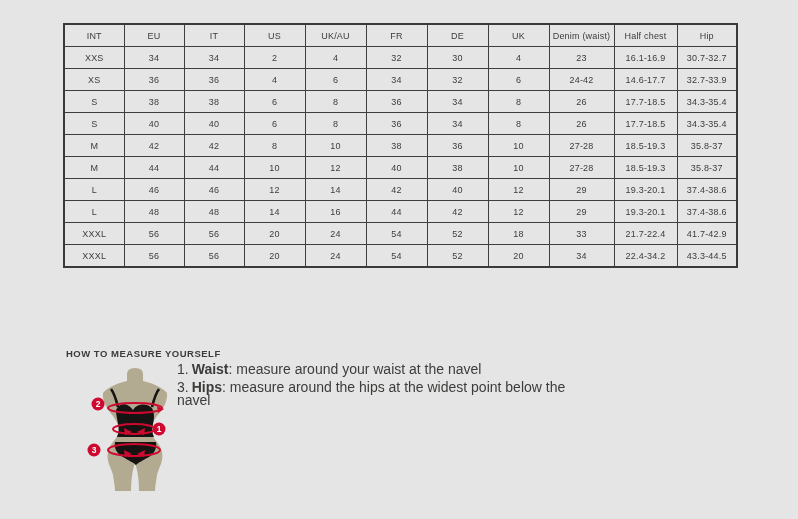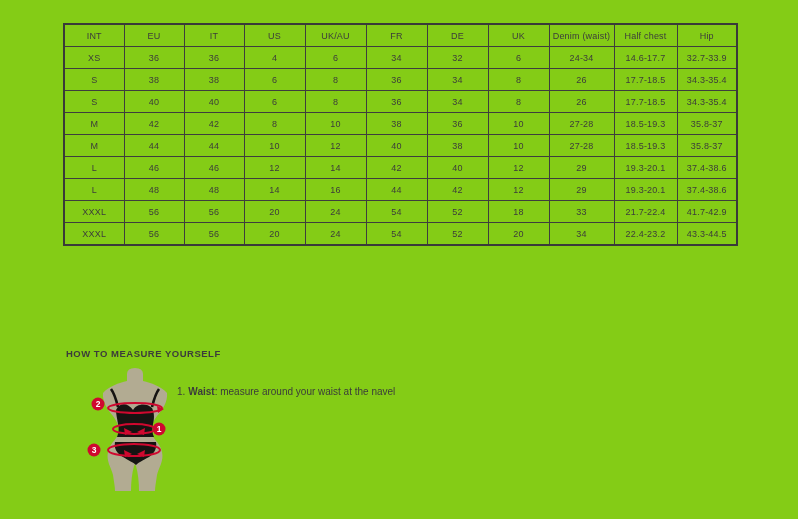--- a/index.html
+++ b/index.html
@@ -1,17 +1,17 @@
 <!DOCTYPE html>
 <html><head>
 <meta charset="utf-8">
 <style>
   html,body{margin:0;padding:0;background:#fff;}
   .page{
-    position:relative;width:798px;height:519px;background:#84cc16;overflow:hidden;
+    position:relative;width:798px;height:519px;background:#e5e5e5;overflow:hidden;
     font-family:"Liberation Sans",sans-serif;color:#3c3c3b;
   }
   
   table.size-table{
     position:absolute;left:63px;top:23px;width:673px;
     border-collapse:collapse;table-layout:fixed;
     border:2px solid #3a3a39;
   }
   table.size-table th,table.size-table td{
     border:1px solid #3e3e3d;
@@ -20,22 +20,22 @@
     text-align:center;vertical-align:middle;color:#3c3c3b;
     white-space:nowrap;overflow:hidden;
   }
   
   .measure-heading{
     position:absolute;left:66px;top:348px;
     font-size:9.5px;font-weight:700;letter-spacing:.5px;color:#3c3c3b;
   }
   .figure-wrap{position:absolute;left:78px;top:366px;width:115px;height:126px;}
   .steps{
-    position:absolute;left:177px;top:385px;width:420px;
-    font-size:10px;line-height:13px;color:#3c3c3b;
+    position:absolute;left:177px;top:363px;width:420px;
+    font-size:14px;line-height:13px;color:#3c3c3b;
   }
   .step{margin-bottom:5px;}
   .step .num{margin-right:3px;}
   .step b{font-weight:700;}
 </style>
 </head>
 <body>
 
 <div class="page">
 
@@ -63,29 +63,42 @@
           <th>FR</th>
           <th>DE</th>
           <th>UK</th>
           <th>Denim (waist)</th>
           <th>Half chest</th>
           <th>Hip</th>
         </tr>
     </thead>
     <tbody>
         <tr>
+          <td>XXS</td>
+          <td>34</td>
+          <td>34</td>
+          <td>2</td>
+          <td>4</td>
+          <td>32</td>
+          <td>30</td>
+          <td>4</td>
+          <td>23</td>
+          <td>16.1-16.9</td>
+          <td>30.7-32.7</td>
+        </tr>
+        <tr>
           <td>XS</td>
           <td>36</td>
           <td>36</td>
           <td>4</td>
           <td>6</td>
           <td>34</td>
           <td>32</td>
           <td>6</td>
-          <td>24-34</td>
+          <td>24-42</td>
           <td>14.6-17.7</td>
           <td>32.7-33.9</td>
         </tr>
         <tr>
           <td>S</td>
           <td>38</td>
           <td>38</td>
           <td>6</td>
           <td>8</td>
           <td>36</td>
@@ -176,21 +189,21 @@
         <tr>
           <td>XXXL</td>
           <td>56</td>
           <td>56</td>
           <td>20</td>
           <td>24</td>
           <td>54</td>
           <td>52</td>
           <td>20</td>
           <td>34</td>
-          <td>22.4-23.2</td>
+          <td>22.4-34.2</td>
           <td>43.3-44.5</td>
         </tr>
       </tbody>
   </table>
 
   <div class="measure-heading">HOW TO MEASURE YOURSELF</div>
 
   <div class="figure-wrap">
     <svg width="115" height="126" viewBox="0 0 115 126" xmlns="http://www.w3.org/2000/svg">
 
@@ -227,15 +240,18 @@
         <circle cx="16" cy="84" r="6.5" fill="#cf082f"></circle>
         <text x="16" y="87" fill="#ffffff">3</text>
       </g>
     </svg>
   </div>
 
   <div class="steps">
     <div class="step">
       <span class="num">1.</span><b>Waist</b><span>: measure around your waist at the navel</span>
     </div>
+    <div class="step">
+      <span class="num">3.</span><b>Hips</b><span>: measure around the hips at the widest point below the navel</span>
+    </div>
   </div>
 
 </div>
 
 </body></html>

